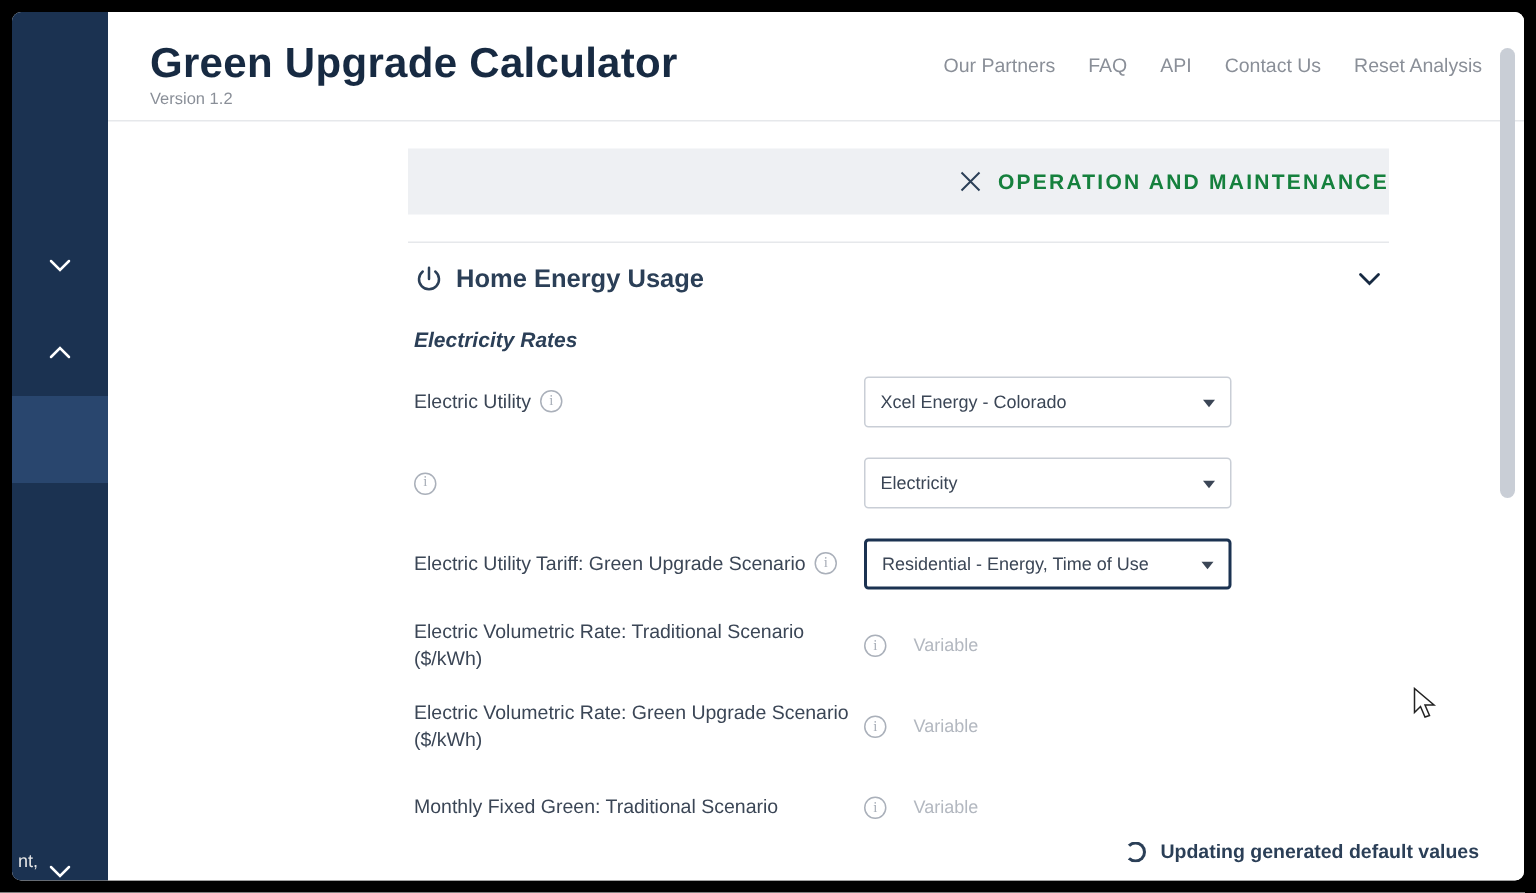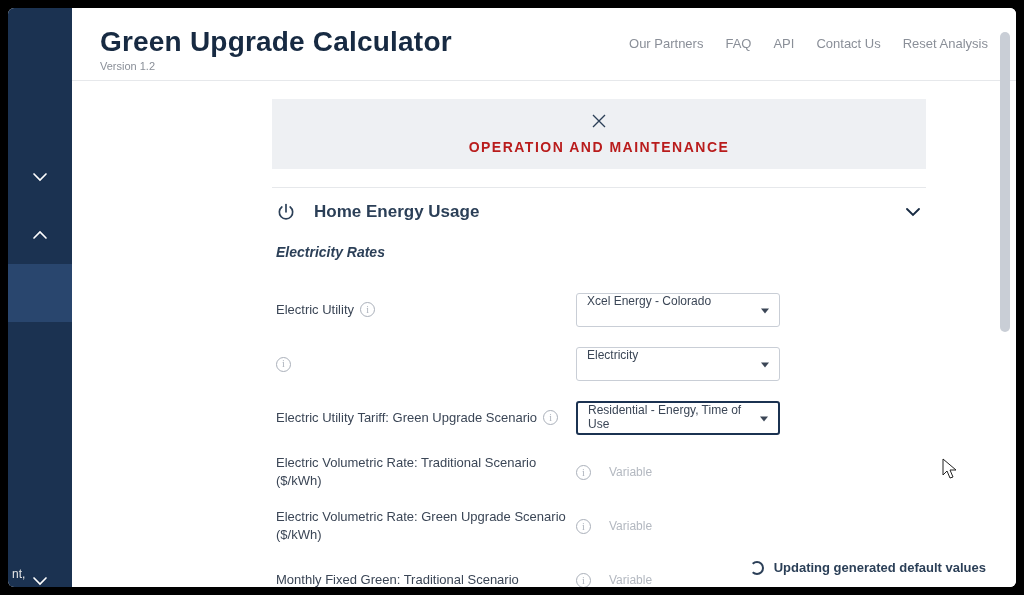--- a/index.html
+++ b/index.html
@@ -72,60 +72,59 @@
   font-size: 13px;
   color: #8a8f98;
   text-decoration: none;
   cursor: pointer;
 }
 .main {
   padding: 18px 90px 0 200px;
 }
 .section-banner {
   background: #eef0f3;
-  color: #b91c1c;
+  color: #15803d;
   font-weight: 700;
   letter-spacing: 1.5px;
   font-size: 14px;
   text-align: center;
   padding: 14px 0;
   display: flex;
   align-items: center;
   justify-content: flex-end;
   gap: 10px;
-  flex-direction: column;
 }
 .accordion {
   margin-top: 18px;
 }
 .acc-head {
   display: flex;
   align-items: center;
   justify-content: space-between;
   padding: 14px 4px;
   border-top: 1px solid #e6e8eb;
   cursor: pointer;
 }
 .acc-head .lhs {
-  display: flex; align-items: center; gap: 18px;
+  display: flex; align-items: center; gap: 8px;
 }
 .acc-title {
   font-size: 17px;
   font-weight: 700;
   color: #2b3f57;
 }
 .acc-body {
   padding: 8px 4px 0 4px;
 }
 .subhead {
   font-style: italic;
   font-weight: 700;
   color: #2b3f57;
   font-size: 14px;
-  margin-bottom: 32px;
+  margin-bottom: 16px;
 }
 .field-row {
   display: flex;
   align-items: center;
   margin-bottom: 18px;
   min-height: 36px;
 }
 .field-label {
   width: 300px;
   font-size: 13px;
@@ -150,31 +149,31 @@
   font-style: normal;
   font-family: Georgia, serif;
 }
 .field-control {
   flex: 1;
   display: flex;
   align-items: center;
   gap: 8px;
 }
 .select {
-  width: 204px;
+  width: 245px;
   height: 34px;
   border: 1px solid #c9ced6;
   border-radius: 3px;
   font-size: 12px;
   color: #3b4656;
   padding: 0 28px 0 10px;
   background: #fff;
   position: relative;
   display: flex;
-  align-items: flex-start;
+  align-items: center;
   cursor: pointer;
 }
 .select.focused {
   border: 2px solid #1b3251;
 }
 .select::after {
   content: "";
   position: absolute;
   right: 10px; top: 50%;
   transform: translateY(-30%);

